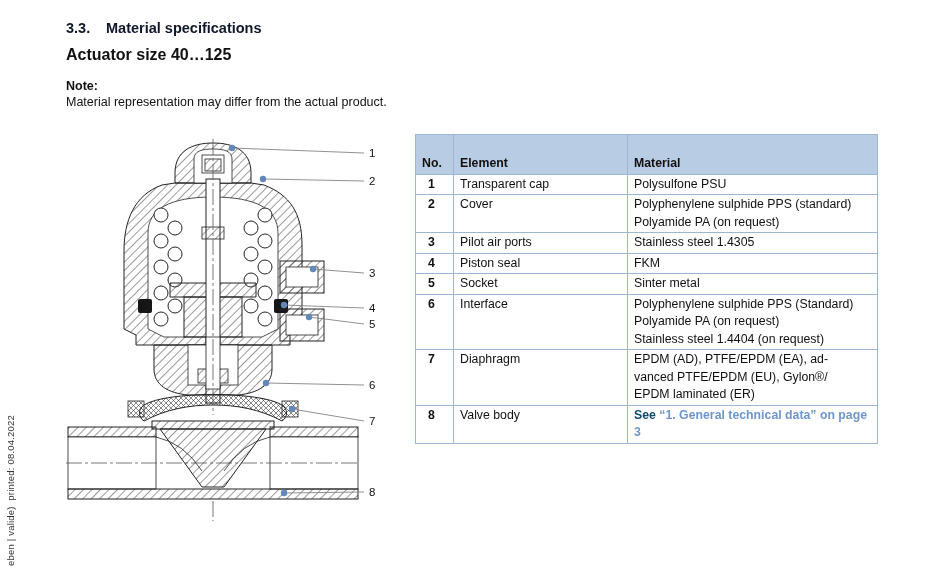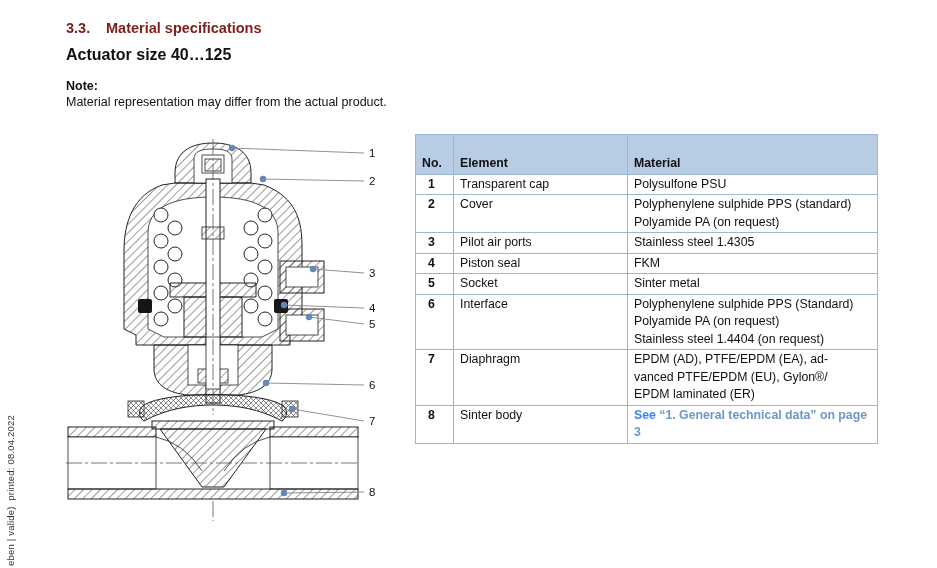--- a/index.html
+++ b/index.html
@@ -3,21 +3,21 @@
 <meta charset="utf-8">
 <style>
   * { margin:0; padding:0; box-sizing:border-box; }
   html,body { background:#ffffff; }
   body { font-family:"Liberation Sans","DejaVu Sans",sans-serif; color:#111; }
   .page { position:relative; width:937px; height:568px; background:#fff; overflow:hidden; }
 
   .side-text { position:absolute; left:5px; top:566px; transform:rotate(-90deg); transform-origin:0 0;
                font-size:9.5px; color:#333; white-space:pre; letter-spacing:.2px; }
 
-  .h-section { position:absolute; left:66px; top:20px; font-size:14.5px; font-weight:bold; color:#7f1d1d; }
+  .h-section { position:absolute; left:66px; top:20px; font-size:14.5px; font-weight:bold; color:#0f172a; }
   .h-section .num { display:inline-block; width:40px; }
   .h-sub-top { position:absolute; left:66px; top:46px; font-size:16px; font-weight:bold; }
   .note-label { position:absolute; left:66px; top:79px; font-size:12.5px; font-weight:bold; }
   .note-text  { position:absolute; left:66px; top:95px; font-size:12.5px; }
   .h-sub-bottom { position:absolute; left:66px; top:548px; font-size:12.5px; font-weight:bold; }
 
   svg.diagram { position:absolute; left:66px; top:133px; }
   svg.diagram .outline { stroke:#222; stroke-width:1; }
   svg.diagram .thin { stroke:#222; stroke-width:.8; }
   svg.diagram .cl { stroke:#555; stroke-width:.8; fill:none; stroke-dasharray:16 3 3 3; }
@@ -25,21 +25,21 @@
   svg.diagram .dot { fill:var(--dot-blue,#6288ba); }
   svg.diagram text { font-family:"Liberation Sans","DejaVu Sans",sans-serif; font-size:11.5px; fill:#111; }
 
   table.mat { position:absolute; left:415px; top:134px; width:462px; border-collapse:collapse;
               font-size:12.3px; table-layout:fixed; }
   table.mat col.w-no { width:38px; } table.mat col.w-el { width:174px; } table.mat col.w-ma { width:250px; }
   table.mat th, table.mat td { border:1px solid var(--tbl-border,#9cb6d8); vertical-align:top;
               padding:1px 6px; line-height:17.5px; text-align:left; }
   table.mat thead th { background:var(--header-bg,#b8cce4); font-weight:bold; height:22px; padding-top:20px; }
   table.mat td.c-no { font-weight:bold; padding-left:12px; }
-  table.mat .see { font-weight:bold; color:#3b82f6; }
+  table.mat .see { font-weight:bold; color:#0c4a6e; }
   table.mat .xlink { font-weight:bold; color:var(--link-blue,#6e96cc); }
 </style>
 </head>
 <body>
 
 <div class="page">
 
   <div class="side-text">eben | valide)  printed: 08.04.2022</div>
 
   <div class="h-section">
@@ -227,20 +227,20 @@
           <td class="c-no">7</td>
           <td>Diaphragm</td>
           <td>
             <div>EPDM (AD), PTFE/EPDM (EA), ad-</div>
             <div>vanced PTFE/EPDM (EU), Gylon®/</div>
             <div>EPDM laminated (ER)</div>
           </td>
         </tr>
         <tr>
           <td class="c-no">8</td>
-          <td>Sinter body</td>
+          <td>Valve body</td>
           <td><span class="see">See </span><span class="xlink">“1. General technical data” on page 3</span></td>
         </tr>
       </tbody>
   </table>
 
 
 </div>
 
 </body></html>

